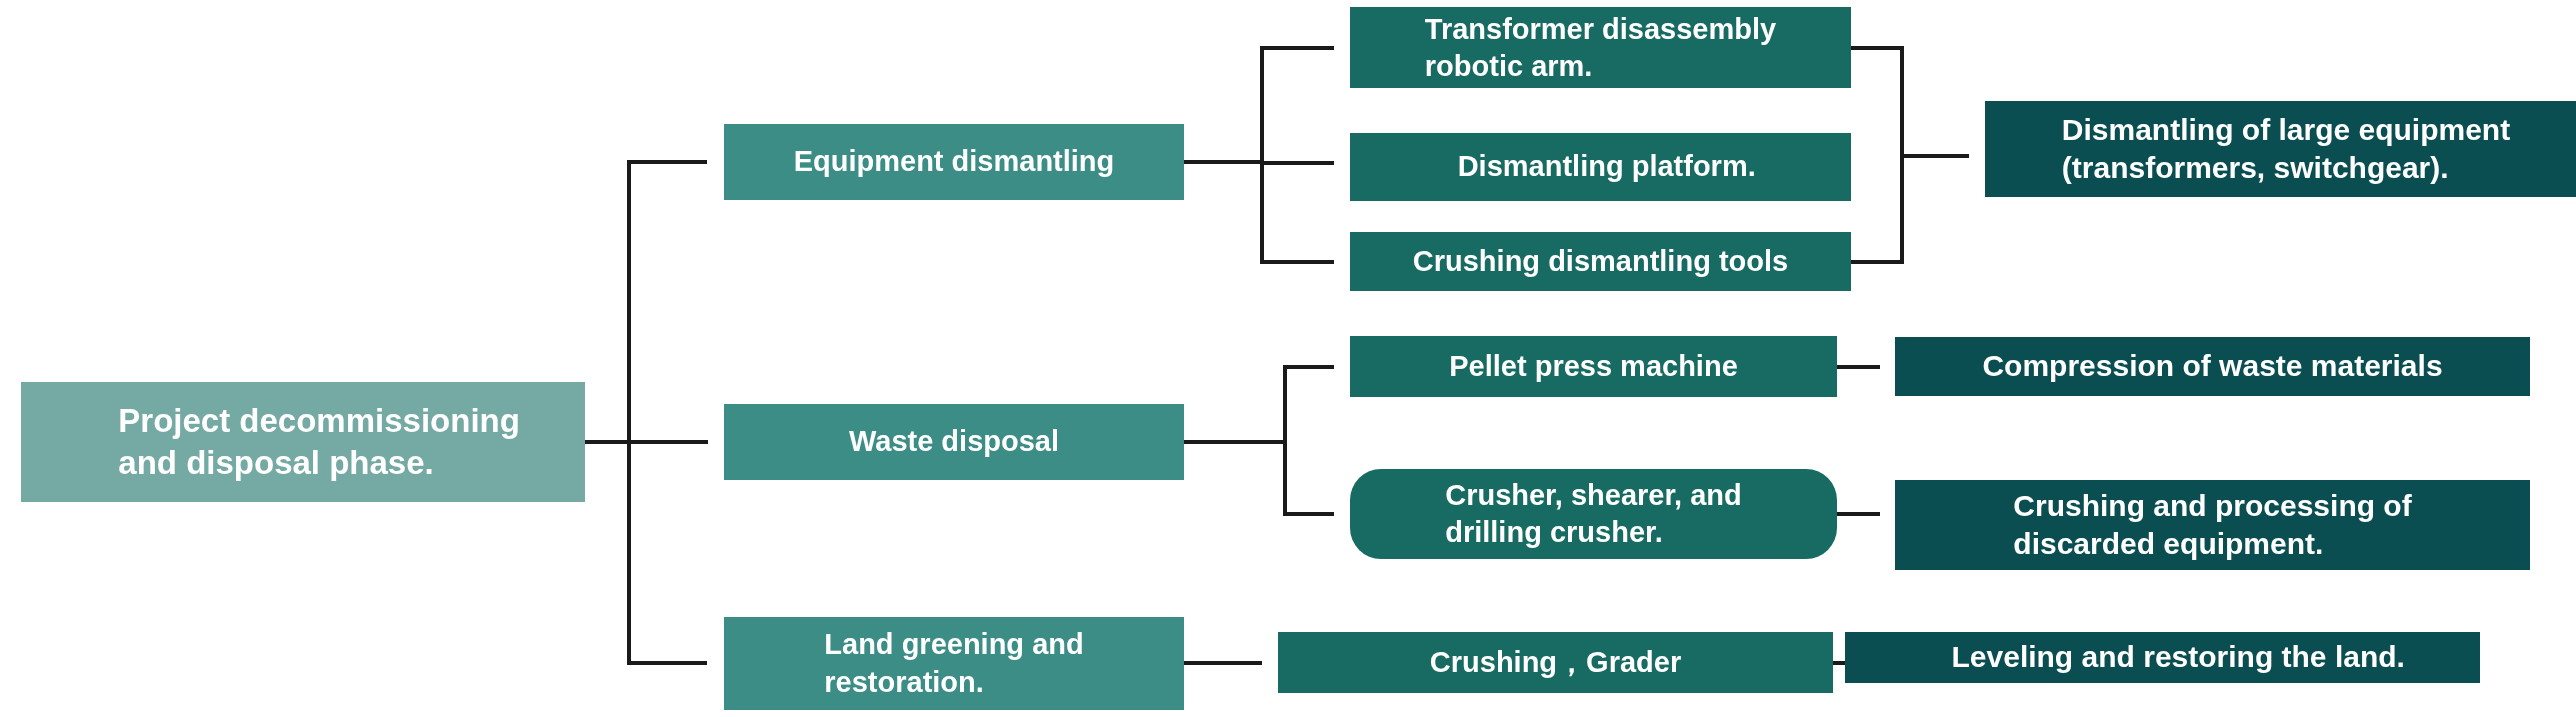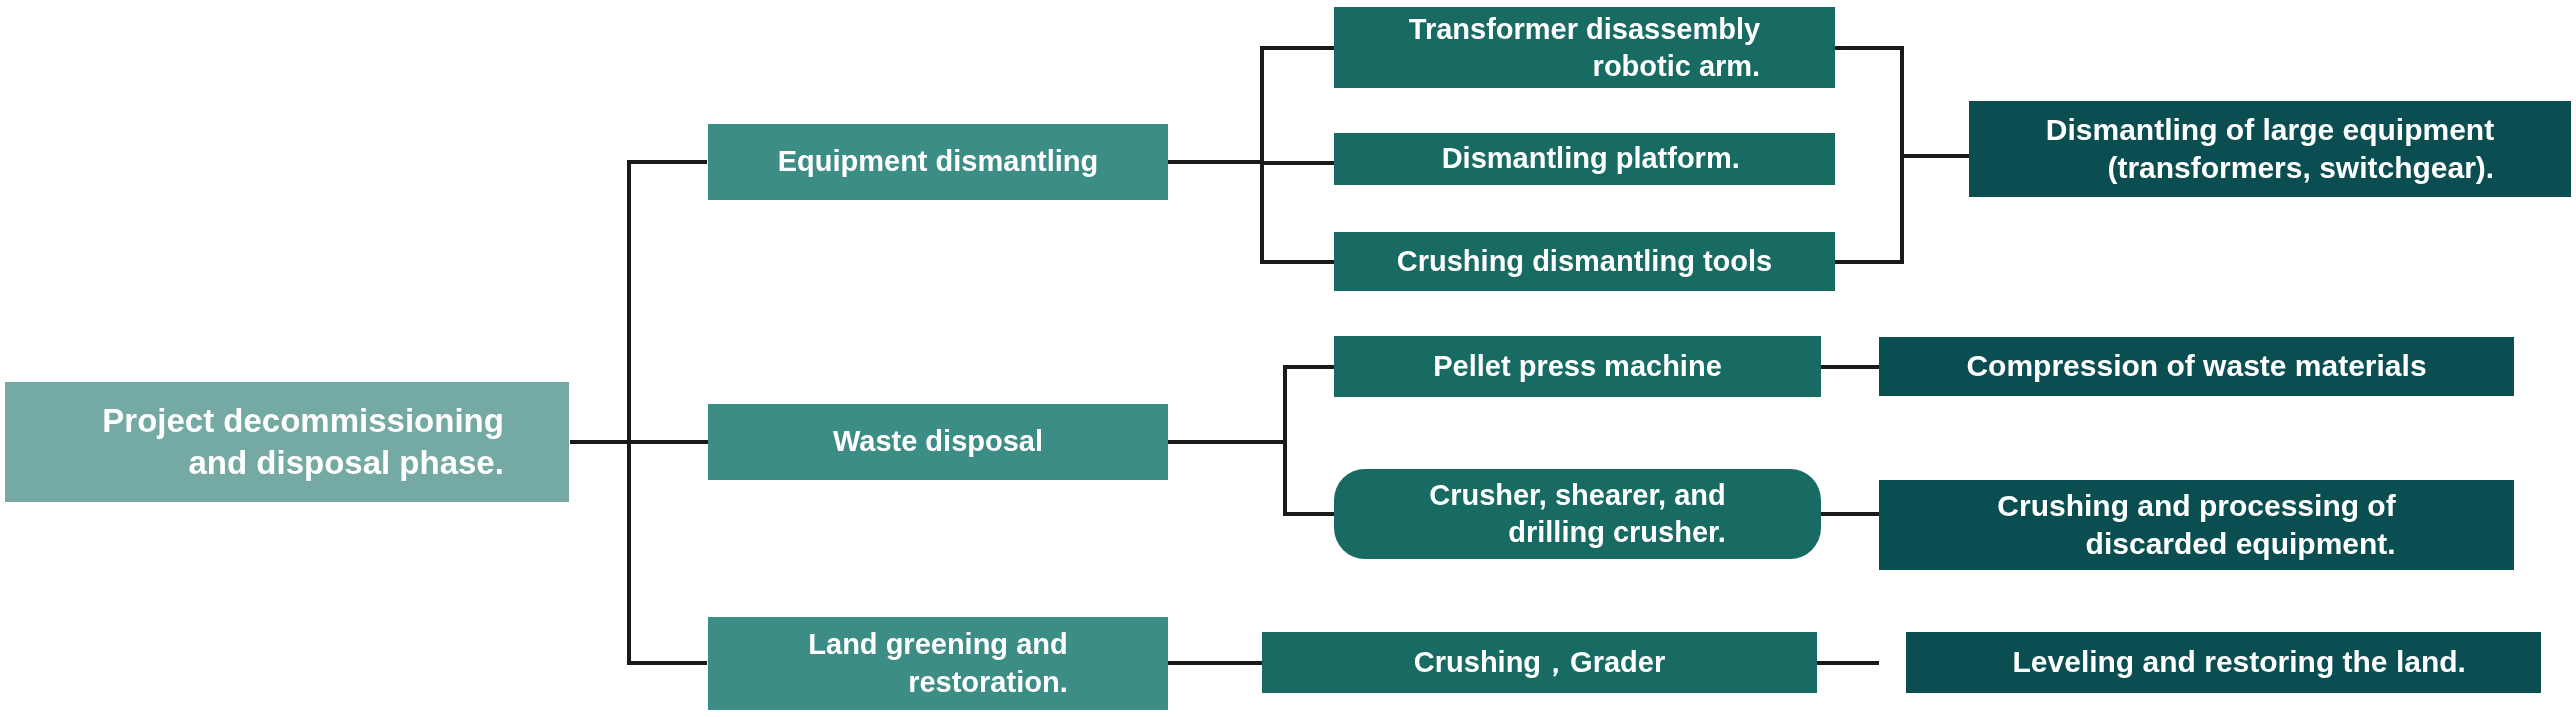--- a/index.html
+++ b/index.html
@@ -17,27 +17,28 @@
   }
   .line {
     position: absolute;
     background: var(--connector, #1a1a1a);
   }
   .node {
     position: absolute;
     display: flex;
     align-items: center;
     justify-content: center;
-    text-align: right;
+    text-align: left;
     color: var(--text, #ffffff);
     font-weight: bold;
     white-space: pre-line;
     line-height: 1.28;
     box-sizing: border-box;
     padding: 3.6px 12.6px;
+    margin-left: 16px;
   }
   .root    { background: var(--root-box, #74aaa3);   font-size: 33px; }
   .branch  { background: var(--branch-box, #3b8d86); font-size: 29px; }
   .tool    { background: var(--tool-box, #186b62);   font-size: 29px; }
   .outcome { background: var(--outcome-box, #0b4e52);font-size: 30px; }
 </style>
 </head>
 <body>
 
 <div class="canvas">
@@ -74,35 +75,35 @@
   <div class="node branch" style="left:708px;top:124px;width:460px;height:76px;">Equipment dismantling</div>
 
   <div class="node branch" style="left:708px;top:404px;width:460px;height:76px;">Waste disposal</div>
 
   <div class="node branch" style="left:708px;top:617px;width:460px;height:93px;">Land greening and
 restoration.</div>
 
   <div class="node tool" style="left:1334px;top:7.2px;width:501px;height:81px;">Transformer disassembly
 robotic arm.</div>
 
-  <div class="node tool" style="left:1334px;top:133px;width:501px;height:52px;padding-left:25px;">Dismantling platform.</div>
+  <div class="node tool" style="left:1334px;top:133px;width:501px;height:68px;padding-left:25px;">Dismantling platform.</div>
 
   <div class="node tool" style="left:1334px;top:232px;width:501px;height:59px;">Crushing dismantling tools</div>
 
   <div class="node outcome" style="left:1969px;top:101px;width:602px;height:96px;">Dismantling of large equipment
 (transformers, switchgear).</div>
 
   <div class="node tool" style="left:1334px;top:336px;width:487px;height:61px;">Pellet press machine</div>
 
   <div class="node tool" style="left:1334px;top:469px;width:487px;height:90px;border-radius:31px;">Crusher, shearer, and
 drilling crusher.</div>
 
   <div class="node outcome" style="left:1879px;top:337px;width:635px;height:59px;">Compression of waste materials</div>
 
   <div class="node outcome" style="left:1879px;top:480px;width:635px;height:90px;">Crushing and processing of
 discarded equipment.</div>
 
   <div class="node tool" style="left:1262px;top:632px;width:555px;height:61px;">Crushing，Grader</div>
 
-  <div class="node outcome" style="left:1906px;top:632px;width:635px;height:61px;padding-left:44px;">Leveling and restoring the land.</div>
+  <div class="node outcome" style="left:1829px;top:632px;width:635px;height:51px;padding-left:44px;">Leveling and restoring the land.</div>
 
 </div>
 
 
 </body></html>

